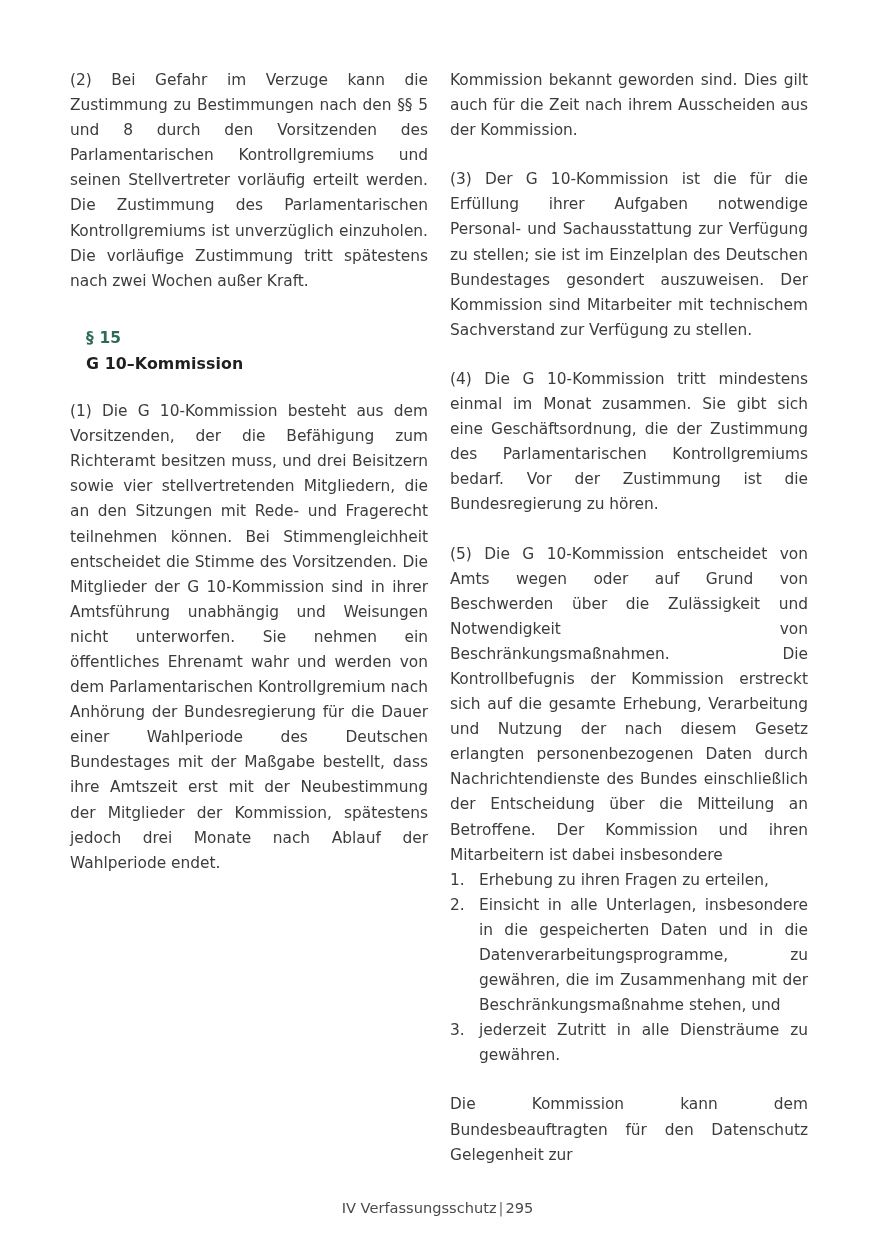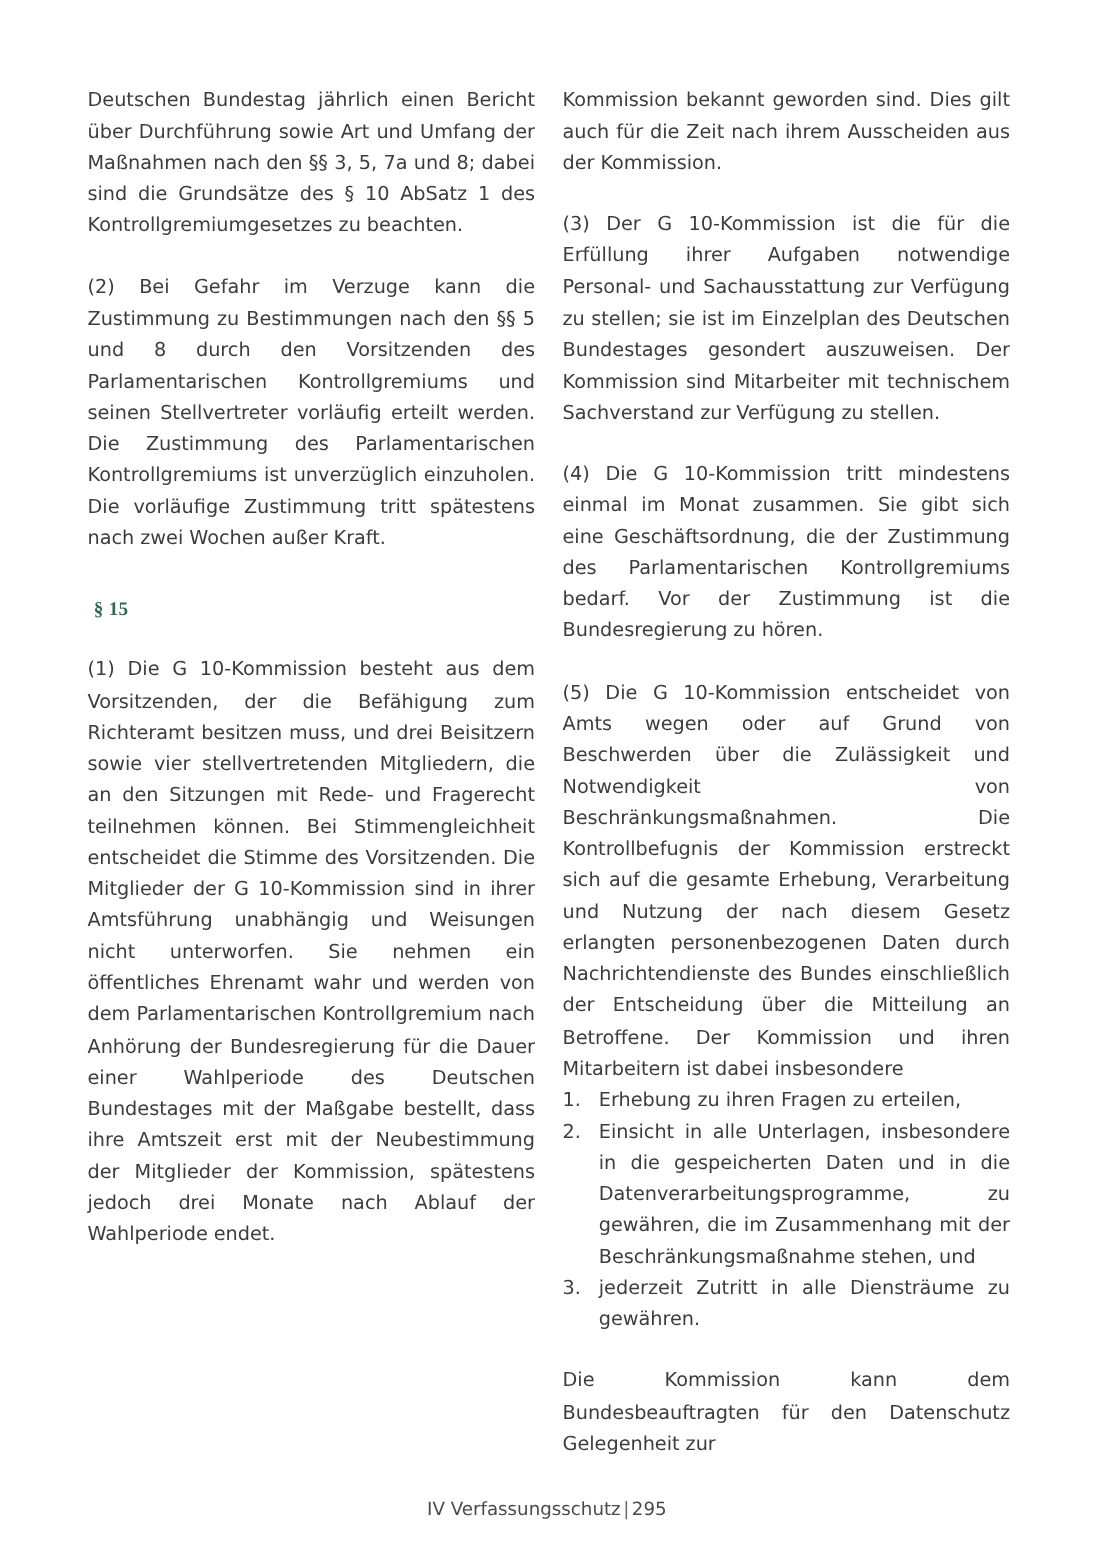--- a/index.html
+++ b/index.html
@@ -49,22 +49,21 @@
     word-spacing: -0.1px;
   }
 
   p.para.tight {
     margin-bottom: 0;
     margin-top: 24px;
   }
 
   
   .section-head {
-    margin: 32px 0 23px 5px;
-    font-family: Liberation Serif, serif;
+    margin: 32px 0 23px 16px;
   }
   .section-num {
     font-size: 15.4px;
     line-height: 25.1px;
     font-weight: bold;
     color: #2f6b52;
     letter-spacing: 0.2px;
   }
   .section-title {
     font-size: 15.8px;
@@ -124,26 +123,26 @@
 </style>
 </head>
 <body>
 
 <div class="page">
 
   <div class="columns">
 
     <div class="col">
 
-      <p class="para">Deutschen Bundestag jährlich einen Bericht über Durchführung sowie Art und Umfang der Maßnahmen nach den §§ 3, 5, 7a und 8; dabei sind die Grundsätze des § 10 AbSatz 1 des Kontrollgremiumgesetzes zu beachten.</p>
 
       <p class="para">(2) Bei Gefahr im Verzuge kann die Zustimmung zu Bestimmungen nach den §§ 5 und 8 durch den Vorsitzenden des Parlamentarischen Kontrollgremiums und seinen Stellvertreter vorläufig erteilt werden. Die Zustimmung des Parlamentarischen Kontrollgremiums ist unverzüglich einzuholen. Die vorläufige Zustimmung tritt spätestens nach zwei Wochen außer Kraft.</p>
 
       <div class="section-head">
         <div class="section-num">§ 15</div>
+        <div class="section-title">G 10–Kommission</div>
       </div>
 
       <p class="para">(1) Die G 10-Kommission besteht aus dem Vorsitzenden, der die Befähigung zum Richteramt besitzen muss, und drei Beisitzern sowie vier stellvertretenden Mitgliedern, die an den Sitzungen mit Rede- und Fragerecht teilnehmen können. Bei Stimmengleichheit entscheidet die Stimme des Vorsitzenden. Die Mitglieder der G 10-Kommission sind in ihrer Amtsführung unabhängig und Weisungen nicht unterworfen. Sie nehmen ein öffentliches Ehrenamt wahr und werden von dem Parlamentarischen Kontrollgremium nach Anhörung der Bundesregierung für die Dauer einer Wahlperiode des Deutschen Bundestages mit der Maßgabe bestellt, dass ihre Amtszeit erst mit der Neubestimmung der Mitglieder der Kommission, spätestens jedoch drei Monate nach Ablauf der Wahlperiode endet.</p>
 
 
     </div>
 
     <div class="col">
 
       <p class="para">Kommission bekannt geworden sind. Dies gilt auch für die Zeit nach ihrem Ausscheiden aus der Kommission.</p>

